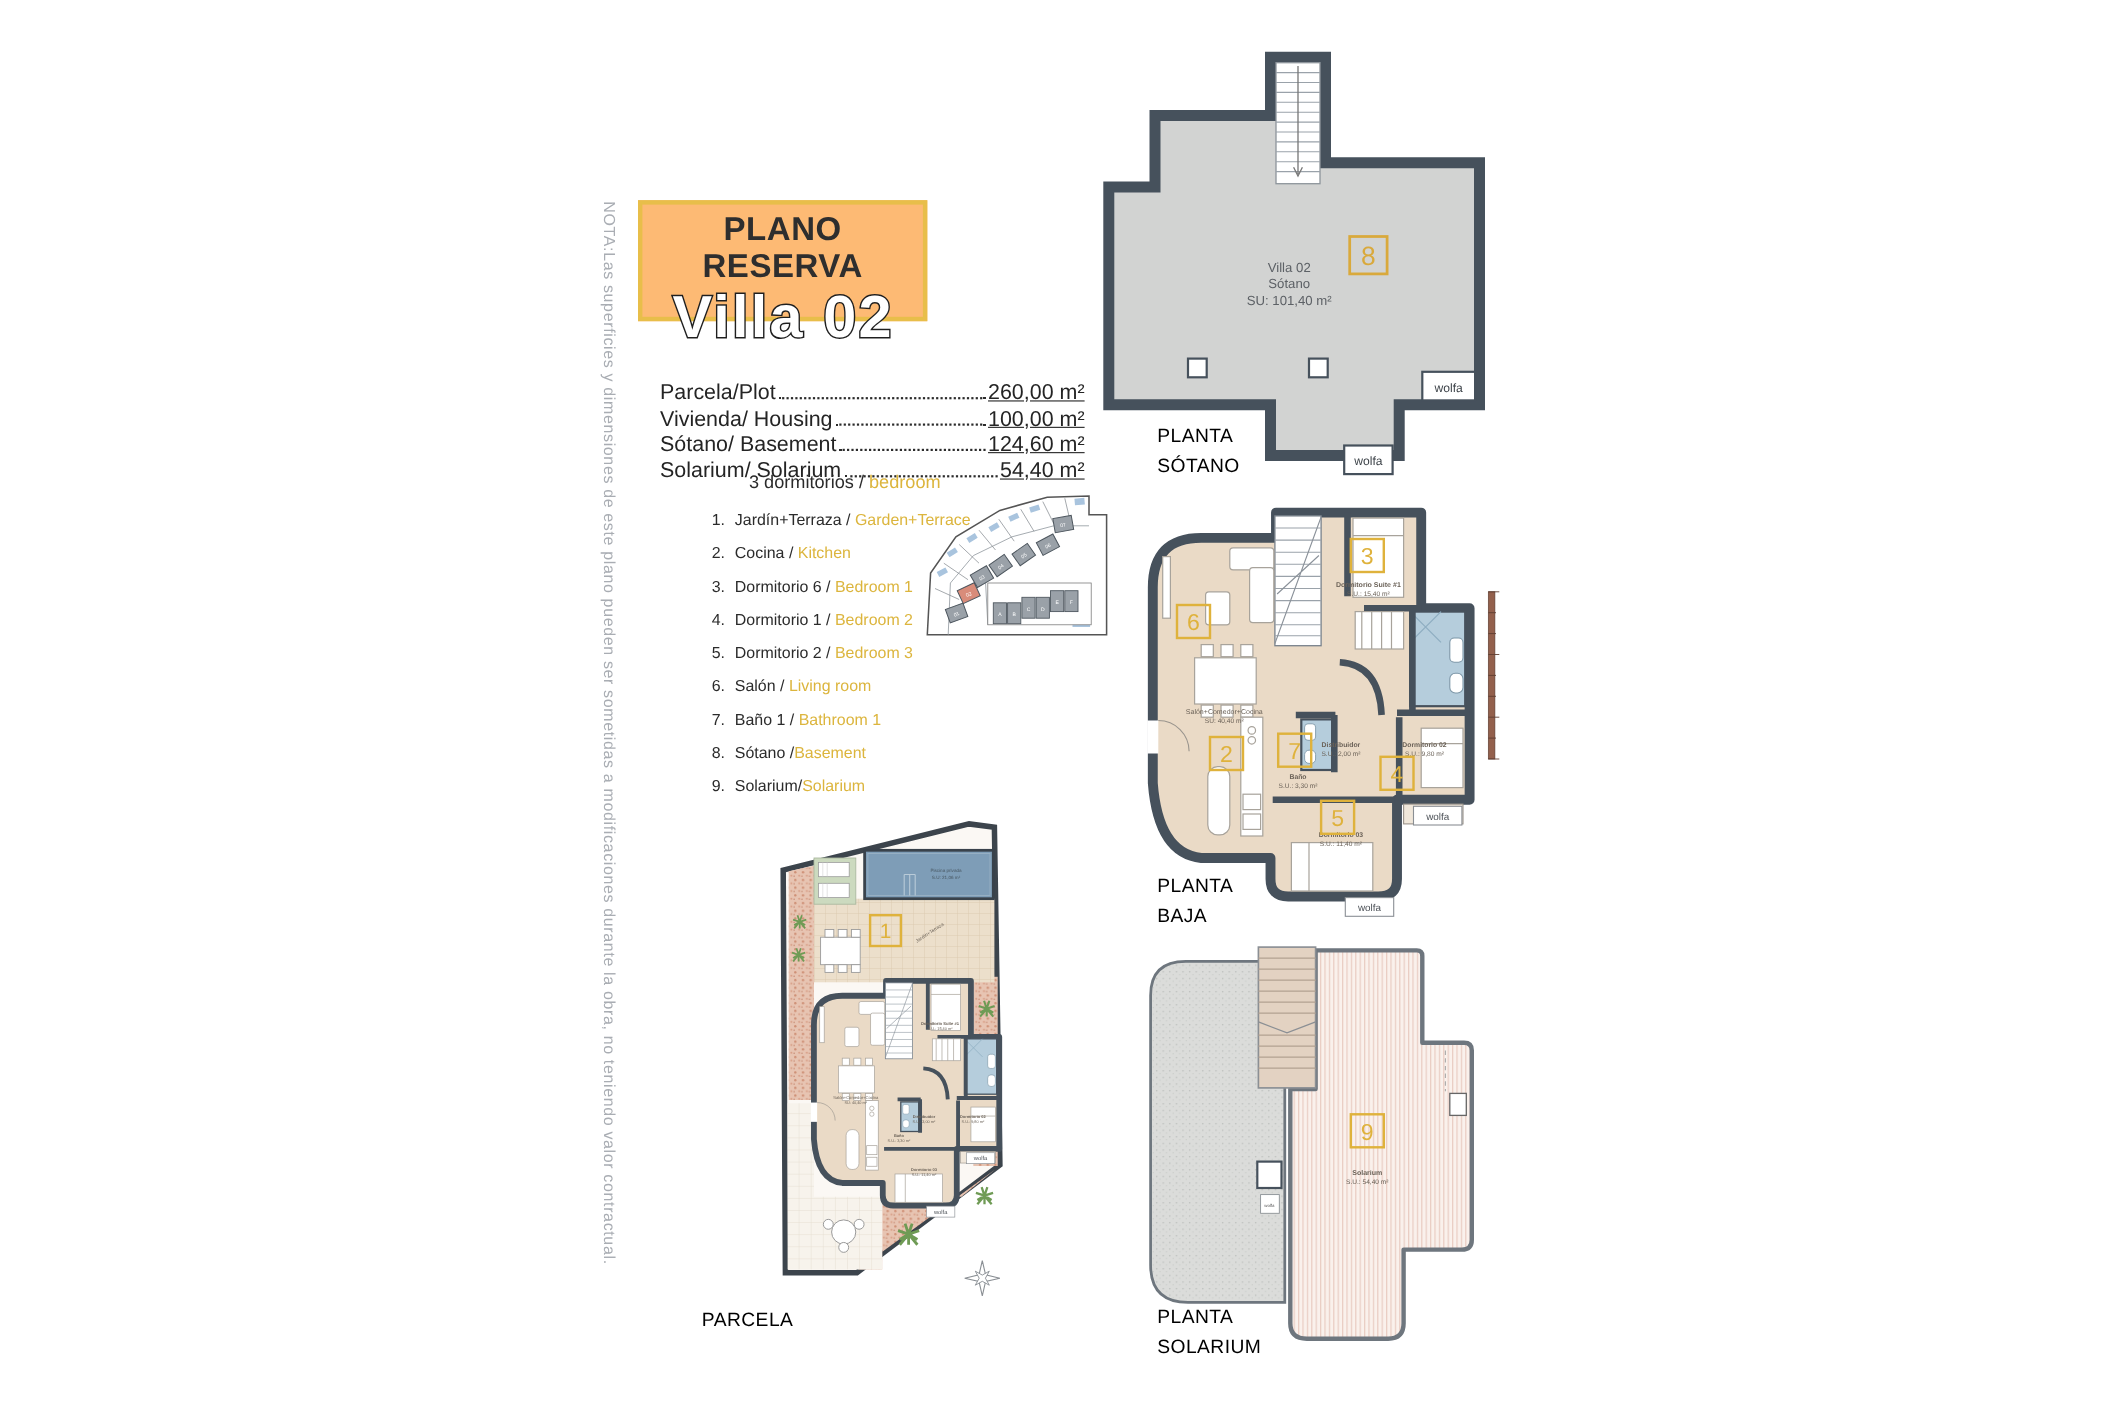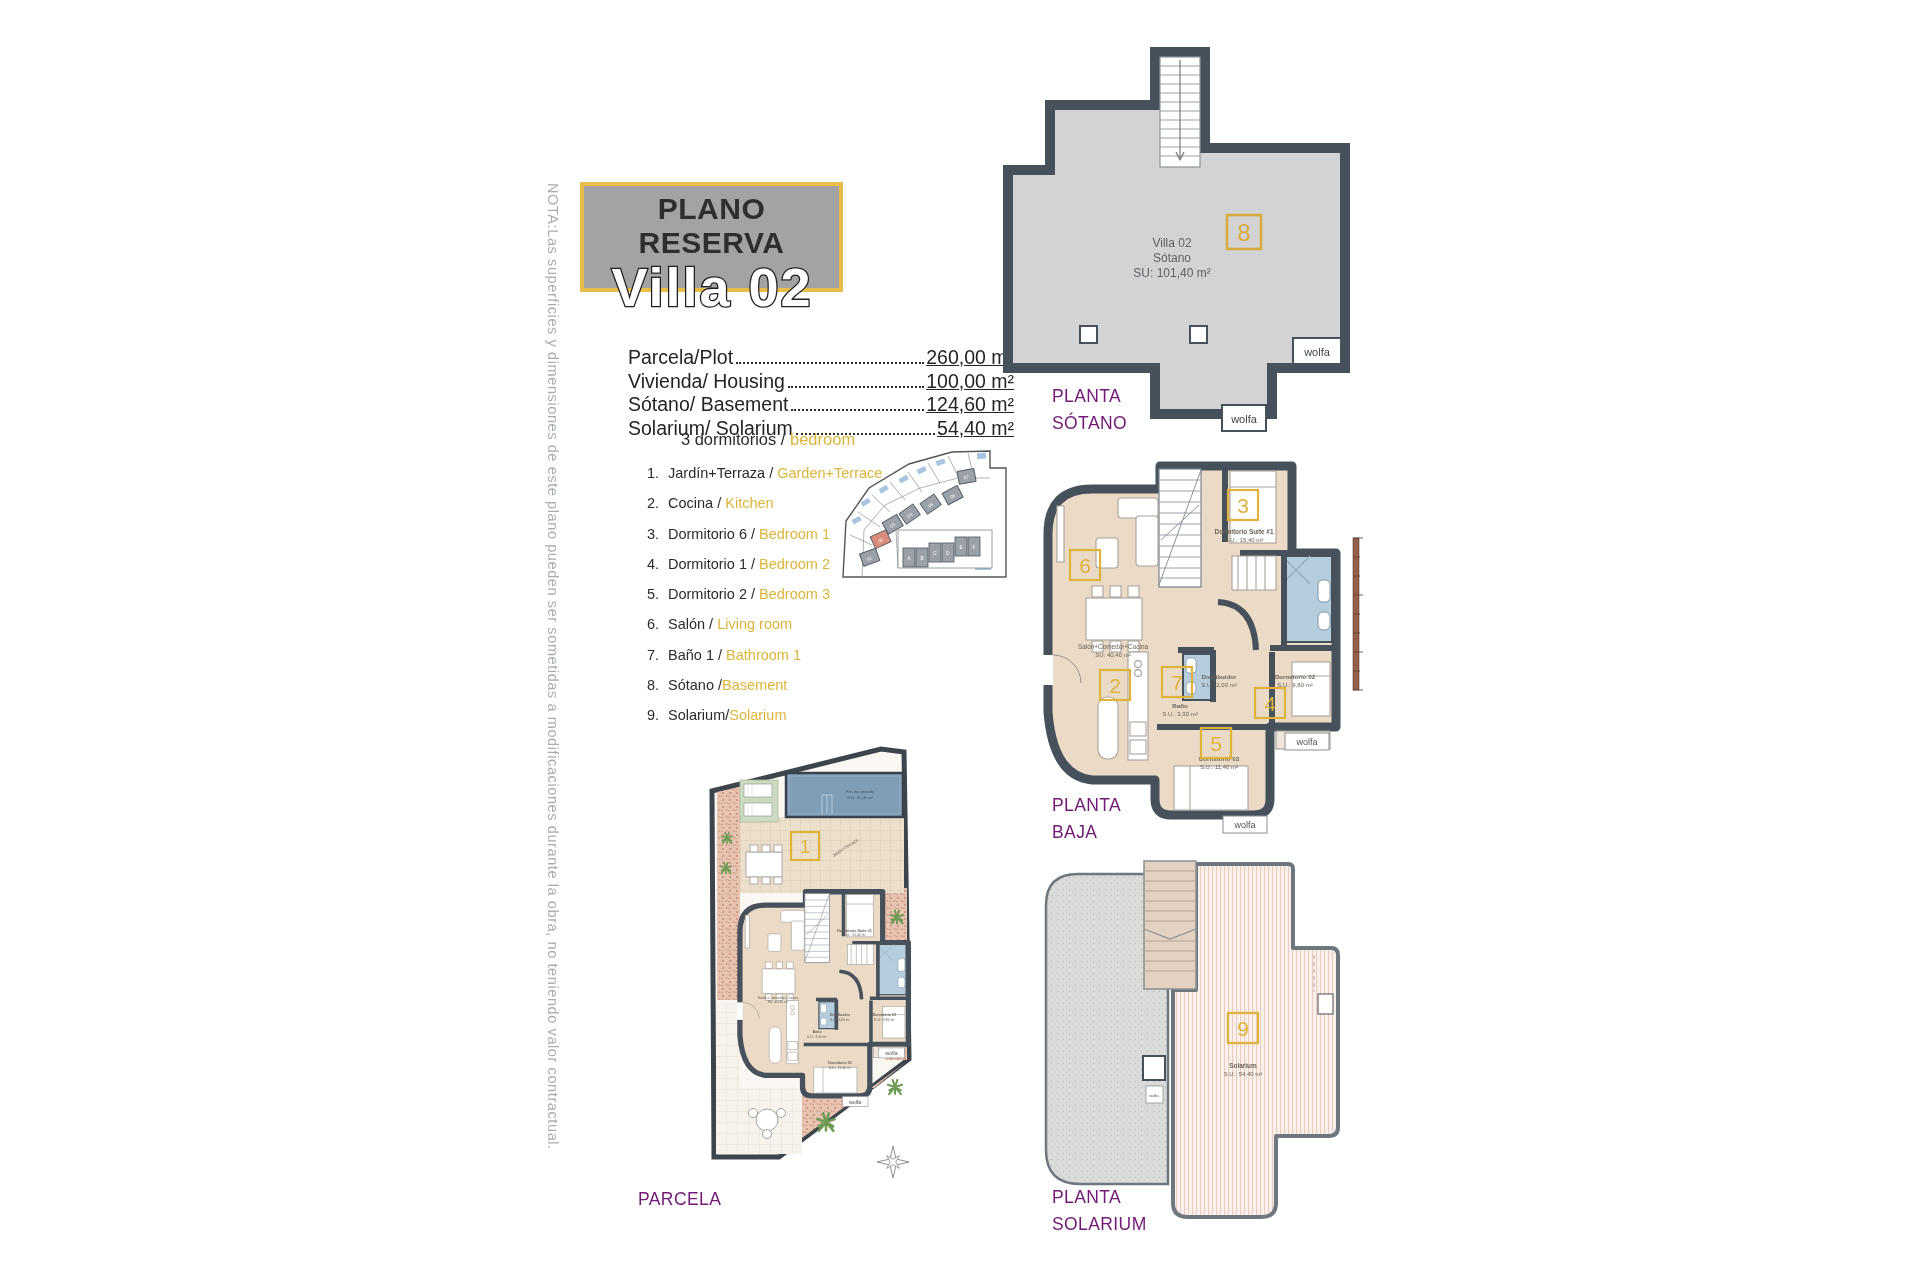--- a/index.html
+++ b/index.html
@@ -4,35 +4,35 @@
 <style>
   html,body{margin:0;padding:0;background:#fff;}
   .canvas{position:relative;width:1920px;height:1280px;background:#ffffff;overflow:hidden;
           font-family:"Liberation Sans",sans-serif;}
   .abs{position:absolute;}
   
   .note{left:545px;top:183px;height:885px;writing-mode:vertical-rl;
         font-size:14.5px;letter-spacing:.6px;color:#A9ADB3;white-space:nowrap;}
   
   .titlebox{left:580px;top:182px;width:255px;height:96px;border:4px solid #E8BE4A;
-            text-align:center;padding-top:6px;background:#a3a3a3;}
+            text-align:center;padding-top:6px;background:#fdba74;}
   .kicker{font-size:30px;font-weight:600;color:#2E2E2E;letter-spacing:.5px;}
   
-  .arealist{left:600px;top:346px;width:386px;margin-left:28px;}
+  .arealist{left:600px;top:346px;width:386px;}
   .arow{display:flex;align-items:baseline;font-size:19.5px;color:#242424;line-height:23.6px;}
   .leader{flex:1;border-bottom:2.4px dotted #2b2b2b;margin:0 2px 4px 3px;min-width:8px;}
   .aval{white-space:nowrap;text-decoration:underline;}
   
   .legend{left:638px;top:430px;width:260px;text-align:center;}
   .lhead{font-size:16.5px;color:#2b2b2b;margin-bottom:16px;}
   .litem{display:flex;font-size:14.5px;color:#2b2b2b;line-height:17px;margin-bottom:13.3px;}
   .lnum{width:30px;flex:none;}
   .yellow{color:#DCB53D;}
   
-  .planlabel{font-size:17.5px;color:#701a75;line-height:27px;letter-spacing:.4px;}
+  .planlabel{font-size:17.5px;color:#000000;line-height:27px;letter-spacing:.4px;}
   svg text{font-family:"Liberation Sans",sans-serif;}
 </style>
 </head>
 <body>
 
 <svg width="0" height="0" style="position:absolute" aria-hidden="true">
   <defs>
     <pattern id="speck-gray" width="6" height="6" patternUnits="userSpaceOnUse">
       <rect width="6" height="6" fill="#DBDCDA"></rect>
       <circle cx="1.5" cy="1.5" r="0.7" fill="#b9bcb9"></circle>

